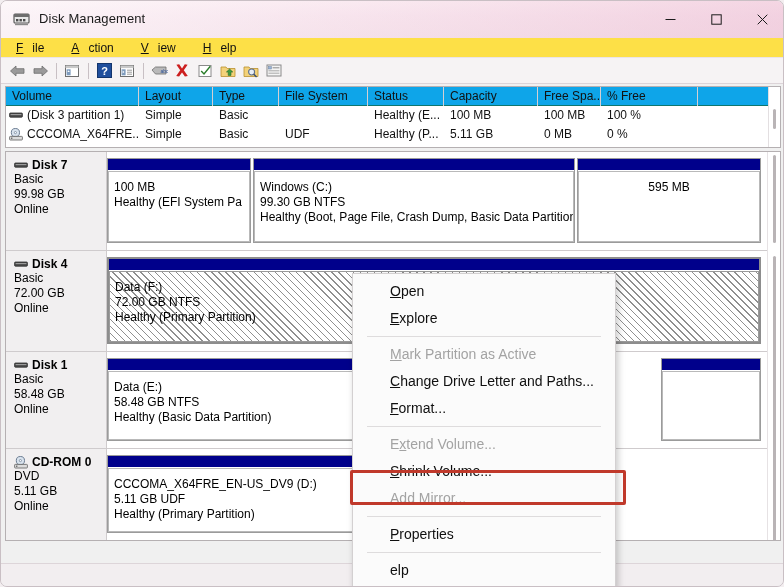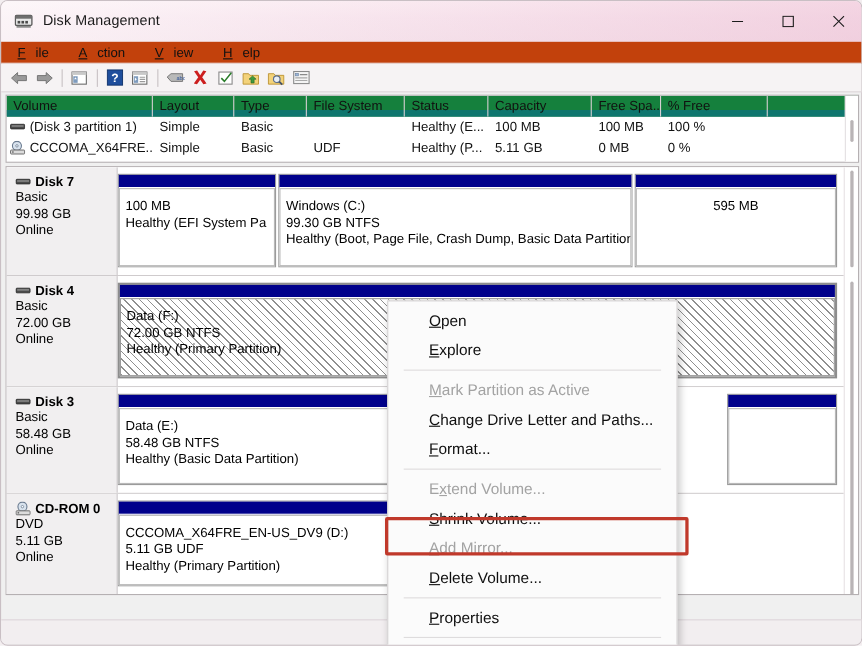--- a/index.html
+++ b/index.html
@@ -32,42 +32,42 @@
     font-size:13px;color:#1b1b1b;letter-spacing:.1px;
   }
   .tb-btns{position:absolute;right:0;top:0;height:37px;display:flex;z-index:3;}
   .tb-btn{
     width:46px;height:37px;display:flex;align-items:center;justify-content:center;
     font-size:13px;color:#1b1b1b;
   }
   
   .menubar{
     position:absolute;left:0;top:37px;width:784px;height:20px;
-    background:#c2410c;border-bottom:1px solid #ebe4e7;
+    background:#fde047;border-bottom:1px solid #ebe4e7;
     display:flex;align-items:center;padding-left:6px;box-sizing:border-box;
   }
   .menubar span{
     padding:2px 9px;font-size:12px;color:#111;
   }
   .menubar span u{text-decoration:underline;}
   
   .toolbar{
     position:absolute;left:0;top:57px;width:784px;height:26px;
     background:#f6f3f4;border-bottom:1px solid #dcd4d8;
     display:flex;align-items:center;padding-left:5px;box-sizing:border-box;
   }
   .tbi{width:22px;height:22px;display:flex;align-items:center;justify-content:center;margin-right:1px;}
   .tbsep{width:1px;height:16px;background:#c8c0c4;margin:0 4px;}
   
   .listwrap{
     position:absolute;left:4px;top:85px;width:776px;height:62px;
     background:#fff;border:1px solid #b5b0b2;box-sizing:border-box;overflow:hidden;
   }
   .lv-head{
-    height:19px;background:#15803d;border-bottom:6px solid #0f766e;
+    height:19px;background:#0ea5e9;border-bottom:1px solid #0f766e;
     position:relative;box-sizing:border-box;
   }
   .lv-th{
     position:absolute;top:0;height:19px;line-height:19px;
     font-size:12px;color:#111;padding-left:6px;box-sizing:border-box;
     border-right:1px solid #d5cfd2;white-space:nowrap;overflow:hidden;
   }
   .lv-row{position:relative;height:19px;}
   .lv-td{
     position:absolute;top:0;height:19px;line-height:19px;
@@ -385,21 +385,21 @@
               </div>
             </div>
           </div>
         </div>
         <div class="diskrow" style="top: 200px; height: 97px;">
           <div class="dk-info">
             <span class="dk-ico"><svg width="14" height="12" viewBox="0 0 14 12">
                 <rect x="0.6" y="4" width="12.8" height="4.2" rx="0.8" fill="#4a4a4a" stroke="#2e2e2e" stroke-width="0.8"></rect>
                 <rect x="1.6" y="5" width="10.8" height="1.1" fill="#9a9a9a"></rect>
               </svg></span>
-            <div class="dk-name">Disk 3</div>
+            <div class="dk-name">Disk 1</div>
             <div class="dk-line">Basic</div>
             <div class="dk-line">58.48 GB</div>
             <div class="dk-line">Online</div>
           </div>
           <div class="dk-parts">
             <div class="part" style="left: 0px; width: 252px;">
               <div class="cap"></div>
               <div class="body">
                 <div class="pl1">Data  (E:)</div>
                 <div class="pl2">58.48 GB NTFS</div>
@@ -449,21 +449,20 @@
       <div class="mi"><u>O</u>pen</div>
       <div class="mi"><u>E</u>xplore</div>
       <div class="msep"></div>
       <div class="mi dis"><u>M</u>ark Partition as Active</div>
       <div class="mi"><u>C</u>hange Drive Letter and Paths...</div>
       <div class="mi"><u>F</u>ormat...</div>
       <div class="msep"></div>
       <div class="mi dis">E<u>x</u>tend Volume...</div>
       <div class="mi"><u>S</u>hrink Volume...</div>
       <div class="mi dis"><u>A</u>dd Mirror...</div>
-      <div class="mi"><u>D</u>elete Volume...</div>
       <div class="msep"></div>
       <div class="mi"><u>P</u>roperties</div>
       <div class="msep"></div>
       <div class="mi">elp</div>
     </div>
   <div class="hl-box" id="hlbox" style="border-color: rgb(192, 57, 43);"></div>
 
 </div>
 
 </body></html>

